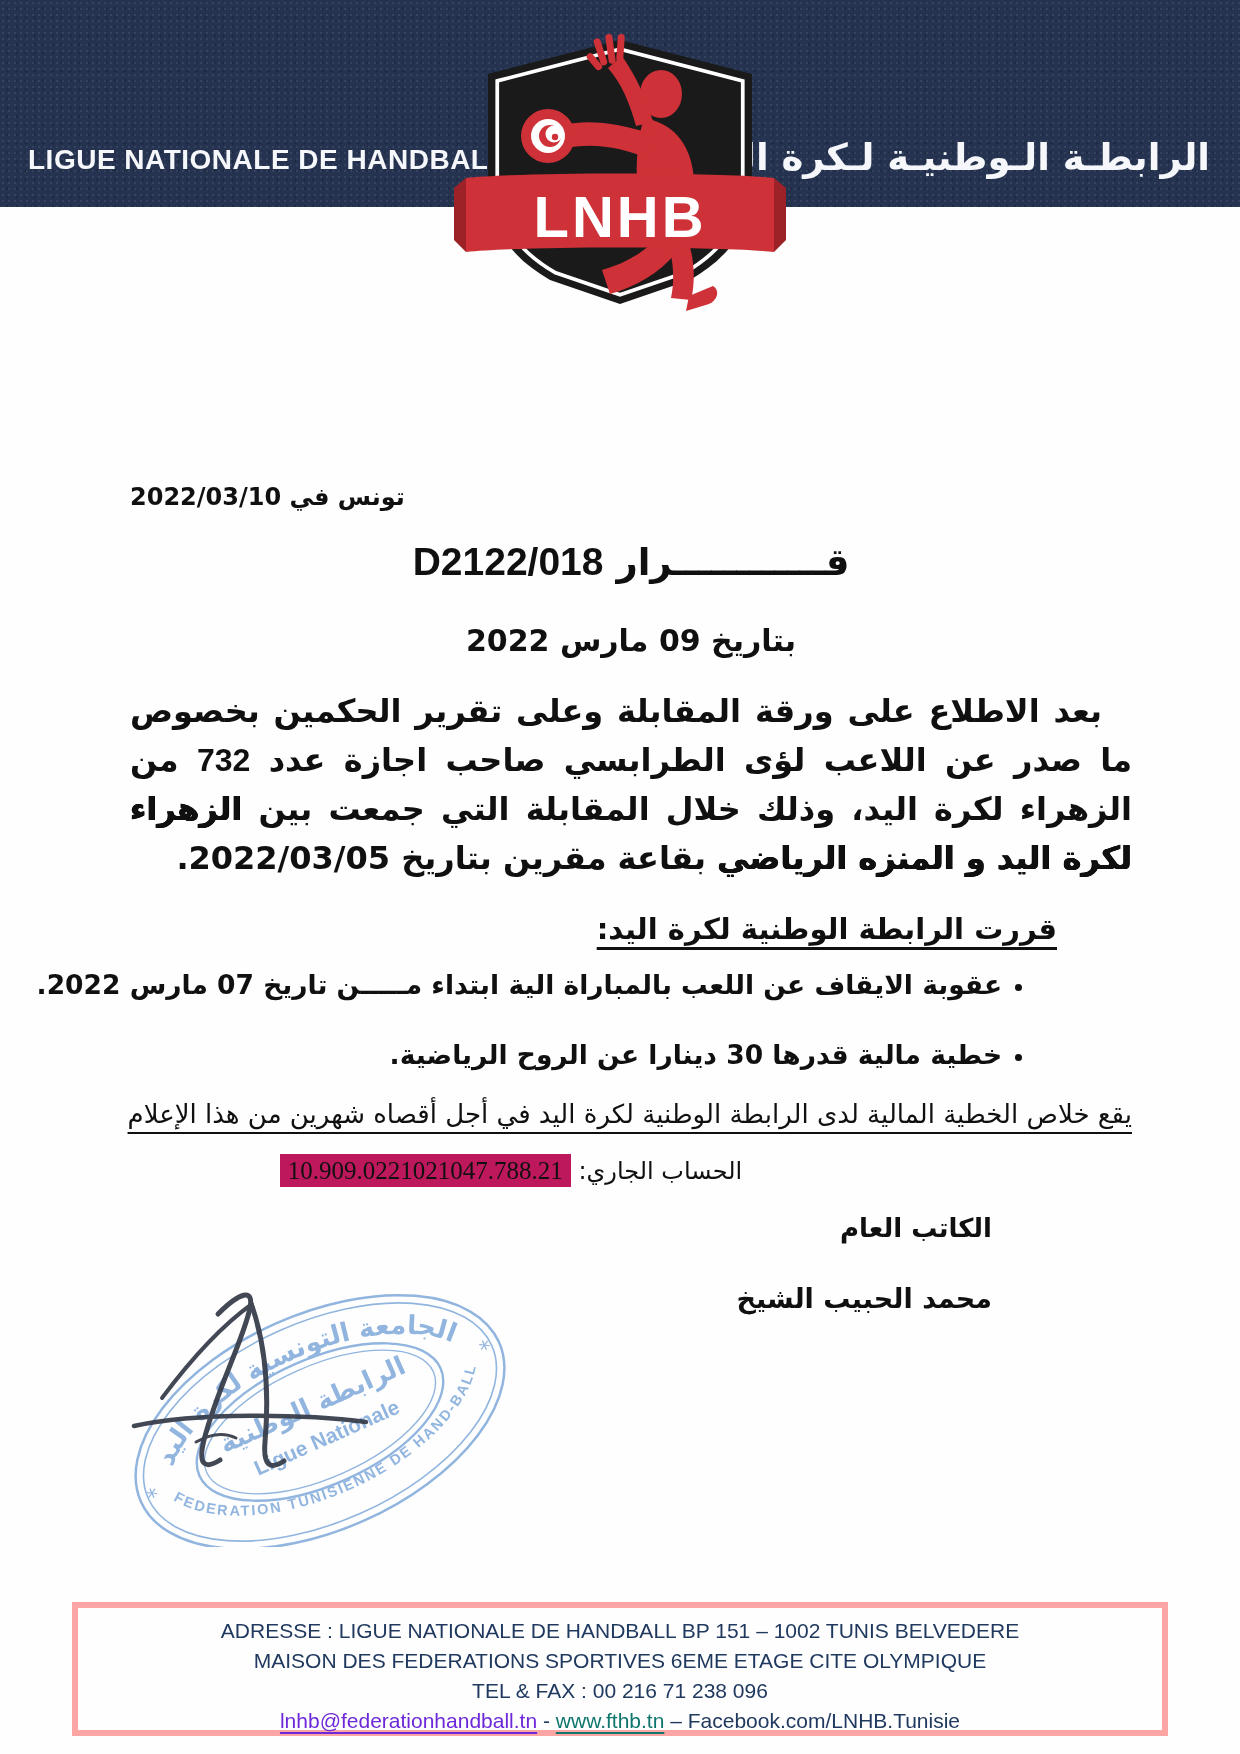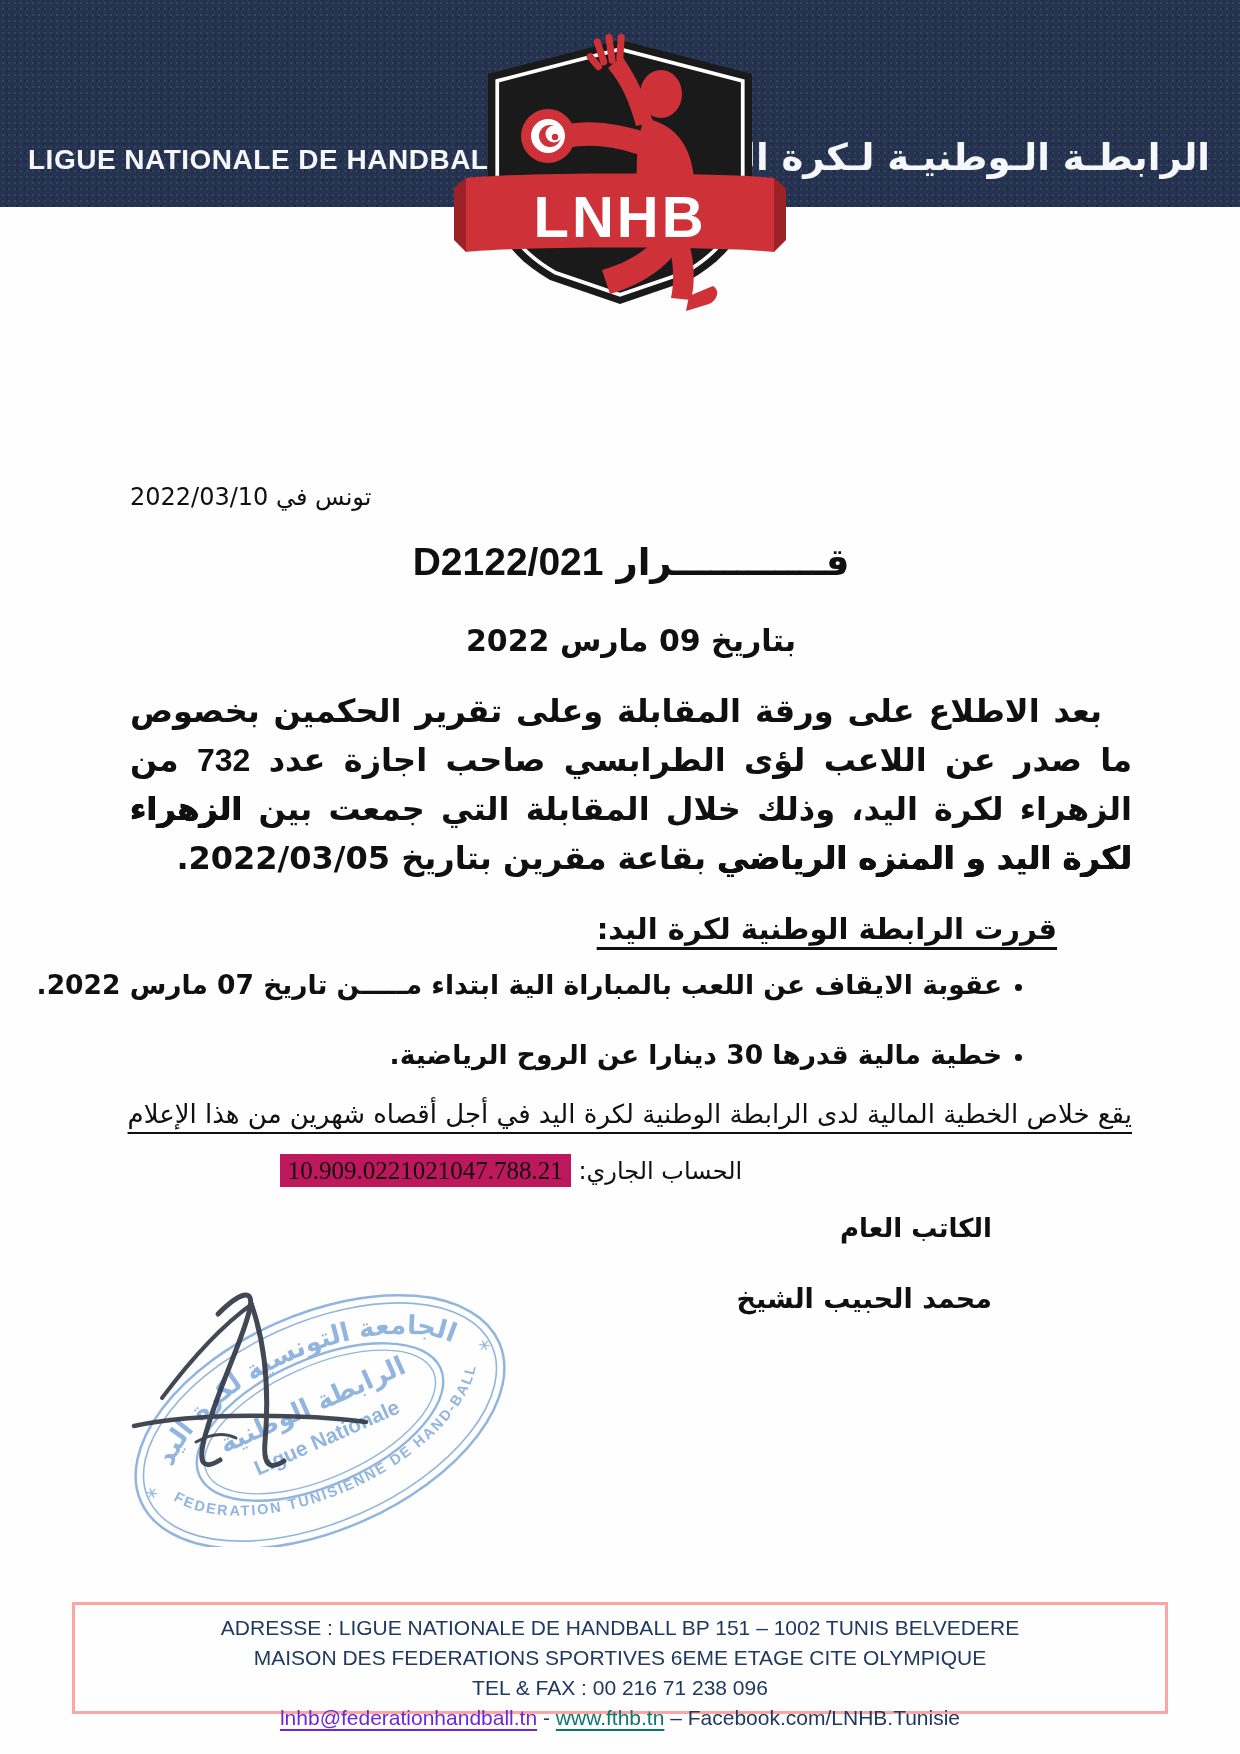--- a/index.html
+++ b/index.html
@@ -12,21 +12,21 @@
                          radial-gradient(rgba(8,14,28,.28) 1px,transparent 1.3px);
         background-size:6px 6px,9px 9px;background-position:0 0,3px 4px;}
   .band-left{position:absolute;left:28px;top:144px;color:#f5f7fa;font-size:28px;font-weight:bold;
              font-family:"Liberation Sans",sans-serif;letter-spacing:.5px;white-space:nowrap;}
   .band-right{position:absolute;right:30px;top:136px;color:#f5f7fa;font-size:37px;font-weight:bold;
               direction:rtl;white-space:nowrap;}
   .logo{position:absolute;left:450px;top:30px;width:340px;height:282px;z-index:3;}
 
   
   .letter{position:relative;direction:rtl;padding:482px 108px 0 130px;}
-  .place-date{font-size:24px;font-weight:normal;text-align:left;line-height:30px;}
+  .place-date{font-size:24px;font-weight:bold;text-align:left;line-height:30px;}
   .title{margin:26px 0 0;text-align:center;font-size:37px;font-weight:bold;line-height:48px;}
   .title .latin{font-family:"Liberation Sans",sans-serif;font-size:39px;}
   .subtitle{margin:34px 0 0;text-align:center;font-size:30px;font-weight:bold;line-height:40px;}
   .para{margin:26px 0 0;font-size:32px;font-weight:bold;line-height:49px;text-align:justify;
         text-indent:30px;letter-spacing:-.2px;}
   .para .num{font-family:"Liberation Sans",sans-serif;}
   .para .teams{text-shadow:.4px 0 0 #000,-.4px 0 0 #000;}
   .decision{margin:24px 75px 0 0;font-size:29px;font-weight:bold;text-align:right;line-height:44px;
             text-decoration:underline;text-underline-offset:8px;text-decoration-thickness:2.5px;}
   .bullets{margin:12px 85px 0 0;padding:0 45px 0 0;list-style:disc;}
@@ -42,21 +42,21 @@
   .acc-num{font-family:Liberation Serif, serif;font-size:25px;
            background:#be185d;padding:3px 8px;}
   .sig{width:330px;margin:22px 140px 0 auto;text-align:right;}
   .sig-title{font-size:26px;font-weight:bold;line-height:34px;}
   .sig-name{margin-top:36px;font-size:27px;font-weight:bold;line-height:36px;}
 
   
   .stamp-wrap{position:absolute;left:100px;top:1262px;width:440px;height:285px;z-index:2;}
 
   
-  .footer{position:absolute;left:72px;right:72px;top:1602px;height:112px;border:3px solid #fca5a5;
+  .footer{position:absolute;left:72px;right:72px;top:1602px;height:134px;border:6px solid #fca5a5;
           box-sizing:border-box;padding-top:8px;text-align:center;direction:ltr;
           font-family:"Liberation Sans",sans-serif;font-size:21px;line-height:30px;color:#20395f;}
   .footer a{cursor:pointer;}
   .email{color:#6d28d9;text-decoration:underline;text-underline-offset:4px;}
   .site{color:#0f766e;text-decoration:underline;text-underline-offset:4px;text-align:right;}
 </style>
 </head>
 <body>
 
 <div class="page">
@@ -99,21 +99,21 @@
         <path d="M324,148 L324,222 L336,210 L336,158 Z" fill="#9c2227"></path>
       </g>
       <path d="M239,266 L263,256 C270,260 268,270 259,274 L236,281 Z" fill="#ce3137"></path>
       <text x="170" y="207" text-anchor="middle" fill="#ffffff" font-size="58" font-weight="bold" font-family="Liberation Sans, sans-serif" letter-spacing="3">LNHB</text>
     </svg>
   </div>
 
   <main class="letter">
     <div class="place-date">تونس في 2022/03/10</div>
 
-    <h1 class="title"><span>قــــــــــــرار</span> <span class="latin">D2122/021</span></h1>
+    <h1 class="title"><span>قــــــــــــرار</span> <span class="latin">D2122/018</span></h1>
 
     <h2 class="subtitle">بتاريخ 09 مارس 2022</h2>
 
     <p class="para"><span>بعد الاطلاع على ورقة المقابلة وعلى تقرير الحكمين بخصوص ما صدر عن اللاعب لؤى الطرابسي صاحب اجازة عدد </span><b class="num">732</b><span> من الزهراء لكرة اليد، وذلك خلال المقابلة التي جمعت بين </span><b class="teams">الزهراء لكرة اليد و المنزه الرياضي</b><span> بقاعة مقرين بتاريخ 2022/03/05.</span></p>
 
     <h3 class="decision">قررت الرابطة الوطنية لكرة اليد:</h3>
 
     <ul class="bullets">
       <li><span>عقوبة الايقاف عن اللعب بالمباراة الية ابتداء مـــــن تاريخ 07 مارس 2022.</span></li>
       <li><span>خطية مالية قدرها 30 دينارا عن الروح الرياضية.</span></li>

